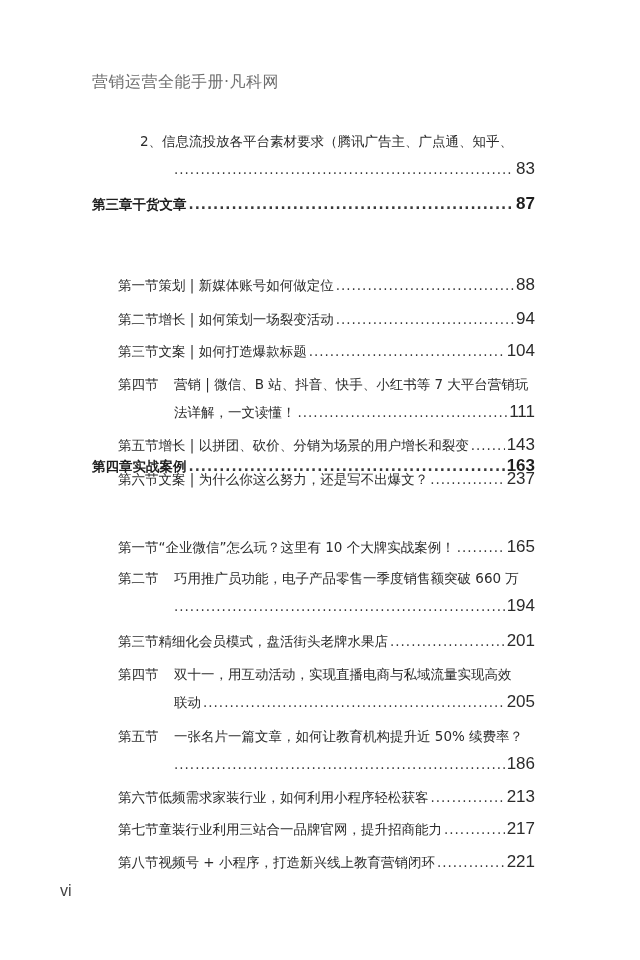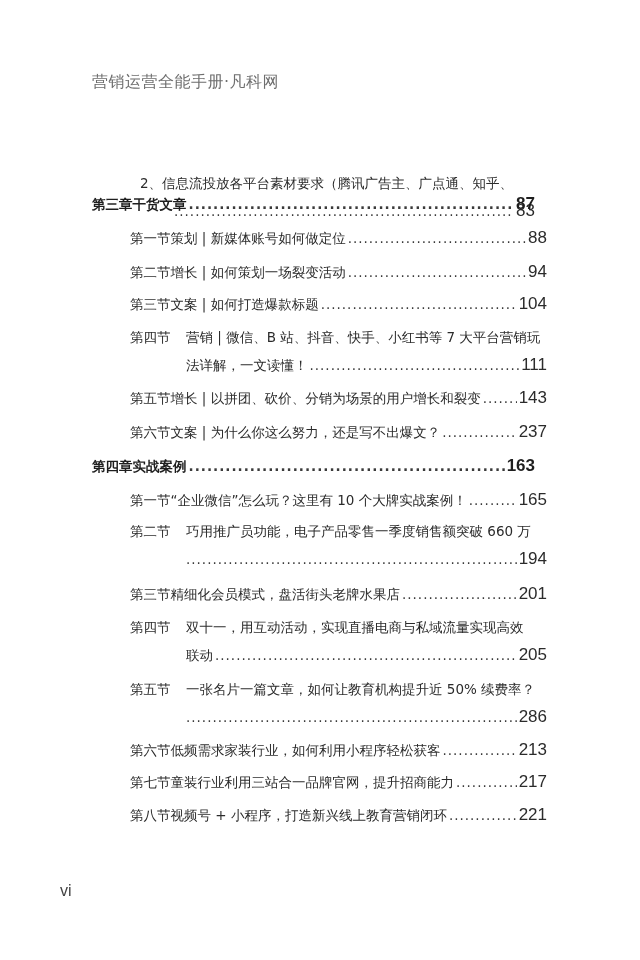--- a/index.html
+++ b/index.html
@@ -62,42 +62,42 @@
     font-size: 17px;
   }
   .chapter {
     font-weight: bold;
     color: #1e1e1e;
   }
   .chapter .page { font-weight: bold; }
 
   .sub-item { left: 140px; width: 395px; }
   .chapter-item { left: 92px; width: 443px; }
-  .section-item { left: 130px; width: 417px; }
+  .section-item { left: 118px; width: 417px; margin-top: 47px; }
   .section-item .label { width: 56px; }
   .chapter-item .label { width: 58px; }
   .section-item .cont { padding-left: 56px; }
 
   .folio {
     position: absolute;
     left: 60px;
     top: 882px;
     font-size: 16px;
     color: #444;
     font-family: "Liberation Sans", sans-serif;
   }
 </style>
 </head>
 <body>
 
 <div class="header">营销运营全能手册·凡科网</div>
 
 <div class="toc">
 
-  <div class="entry sub-item" style="top:128px;margin-top:42px;">
+  <div class="entry sub-item" style="top:128px;">
     <div class="row">
         <span class="title">2、信息流投放各平台素材要求（腾讯广告主、广点通、知乎、</span>
       </div>
     <div class="row" style="padding-left:22px;">
       <span class="dots" style="margin-left:12px;"></span>
       <span class="page">83</span>
     </div>
   </div>
 
   <div class="entry chapter-item chapter" style="top:190px;">
@@ -216,21 +216,21 @@
     </div>
   </div>
 
   <div class="entry section-item" style="top:676px;">
     <div class="row">
       <span class="label">第五节</span>
       <span class="title">一张名片一篇文章，如何让教育机构提升近 50% 续费率？</span>
     </div>
     <div class="row cont">
       <span class="dots" style="margin-left:0;"></span>
-      <span class="page">286</span>
+      <span class="page">186</span>
     </div>
   </div>
 
   <div class="entry section-item" style="top:736px;">
     <div class="row">
       <span class="label">第六节</span>
       <span class="title">低频需求家装行业，如何利用小程序轻松获客</span>
       <span class="dots"></span>
       <span class="page">213</span>
     </div>

